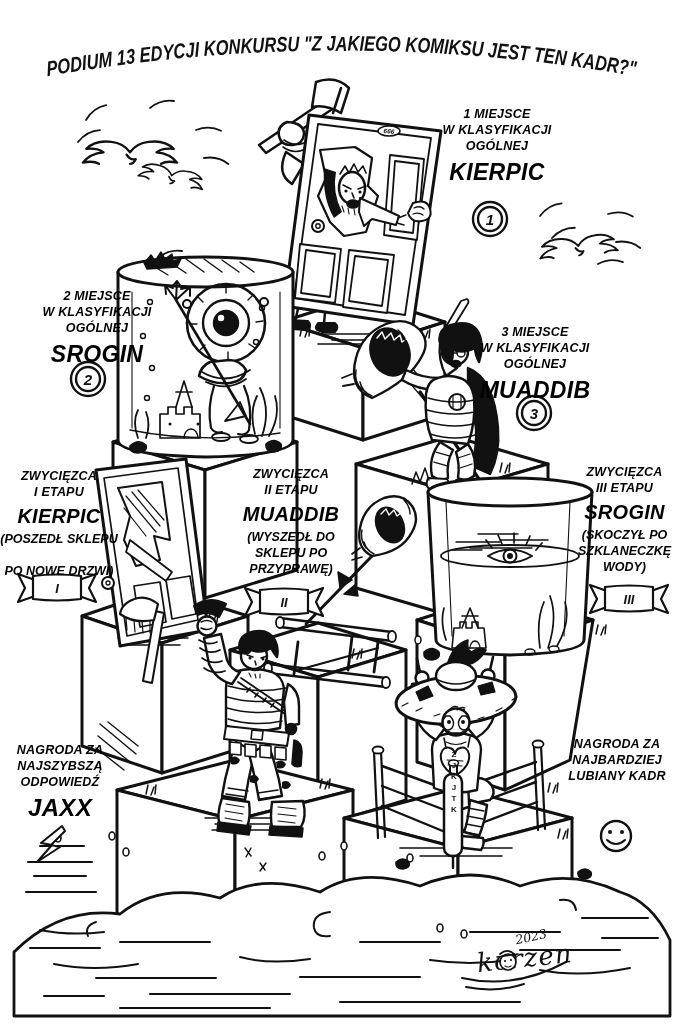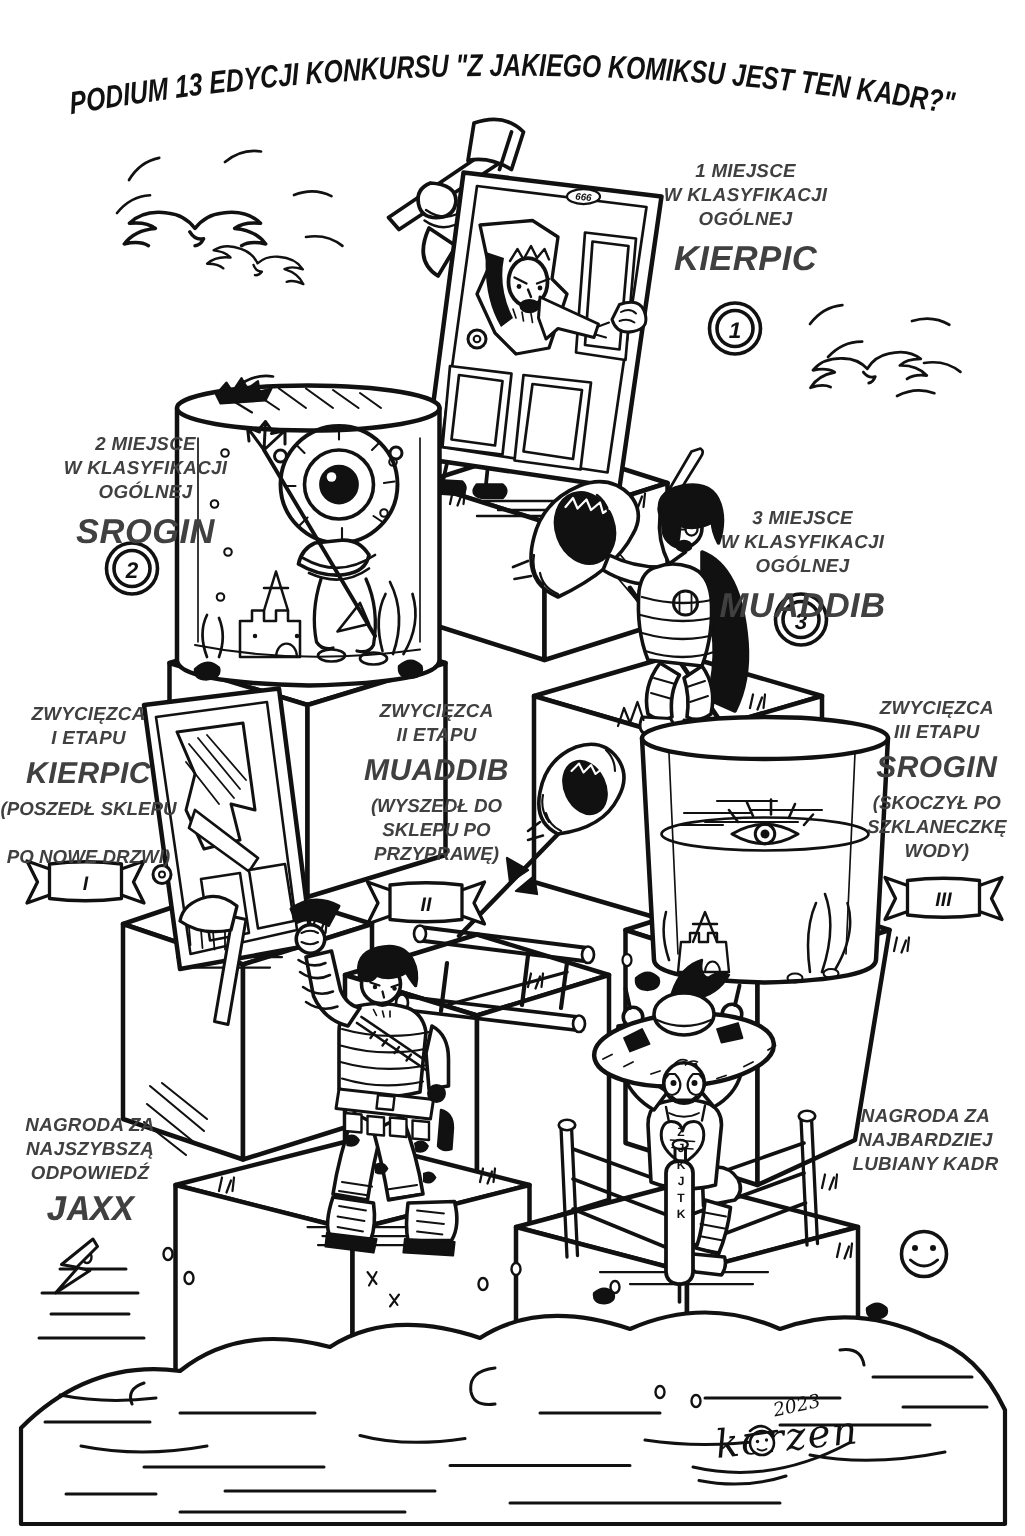--- a/index.html
+++ b/index.html
@@ -1,23 +1,23 @@
 <!DOCTYPE html>
 <html><head>
 <meta charset="utf-8">
 <style>
   html,body{margin:0;padding:0;background:#e8e8e8;}
   #poster{position:relative;width:683px;height:1024px;background:#ffffff;overflow:hidden;
           font-family:"Liberation Sans",sans-serif;color:#111;}
   #art{position:absolute;left:0;top:0;}
-  .label{position:absolute;text-align:center;font-style:italic;font-weight:bold;color:#404040;z-index:3;}
+  .label{position:absolute;text-align:center;font-style:italic;font-weight:bold;color:#000000;z-index:3;}
   .label .sm{display:block;font-size:12.5px;line-height:16px;letter-spacing:.2px;}
   .label .name{display:block;font-size:23px;line-height:26px;margin-top:5px;letter-spacing:.3px;}
   .label .name.mid{font-size:20px;line-height:23px;}
-  .label .name.big{font-size:24px;font-family:Liberation Mono, monospace;}
+  .label .name.big{font-size:24px;}
   .label .name.long{font-size:18.5px;}
   .label .note{display:block;font-size:12.5px;line-height:16px;margin-top:3px;}
   svg text{font-family:"Liberation Sans",sans-serif;font-weight:bold;font-style:italic;fill:#111;stroke:none;}
   .sig{font-family:"DejaVu Serif",serif;font-weight:normal;}
 </style>
 </head>
 <body>
 
 <div id="poster">
 
@@ -447,21 +447,21 @@
     <span class="name">KIERPIC</span>
   </div>
 
   <div class="label" style="left:12px;top:288px;width:170px;">
     <span class="sm">2 MIEJSCE</span>
     <span class="sm">W KLASYFIKACJI</span>
     <span class="sm">OGÓLNEJ</span>
     <span class="name">SROGIN</span>
   </div>
 
-  <div class="label" style="left:452px;top:337px;width:166px;">
+  <div class="label" style="left:452px;top:324px;width:166px;">
     <span class="sm">3 MIEJSCE</span>
     <span class="sm">W KLASYFIKACJI</span>
     <span class="sm">OGÓLNEJ</span>
     <span class="name">MUADDIB</span>
   </div>
 
   <div class="label" style="left:0px;top:468px;width:118px;">
     <span class="sm">ZWYCIĘZCA</span>
     <span class="sm">I ETAPU</span>
     <span class="name mid">KIERPIC</span>

